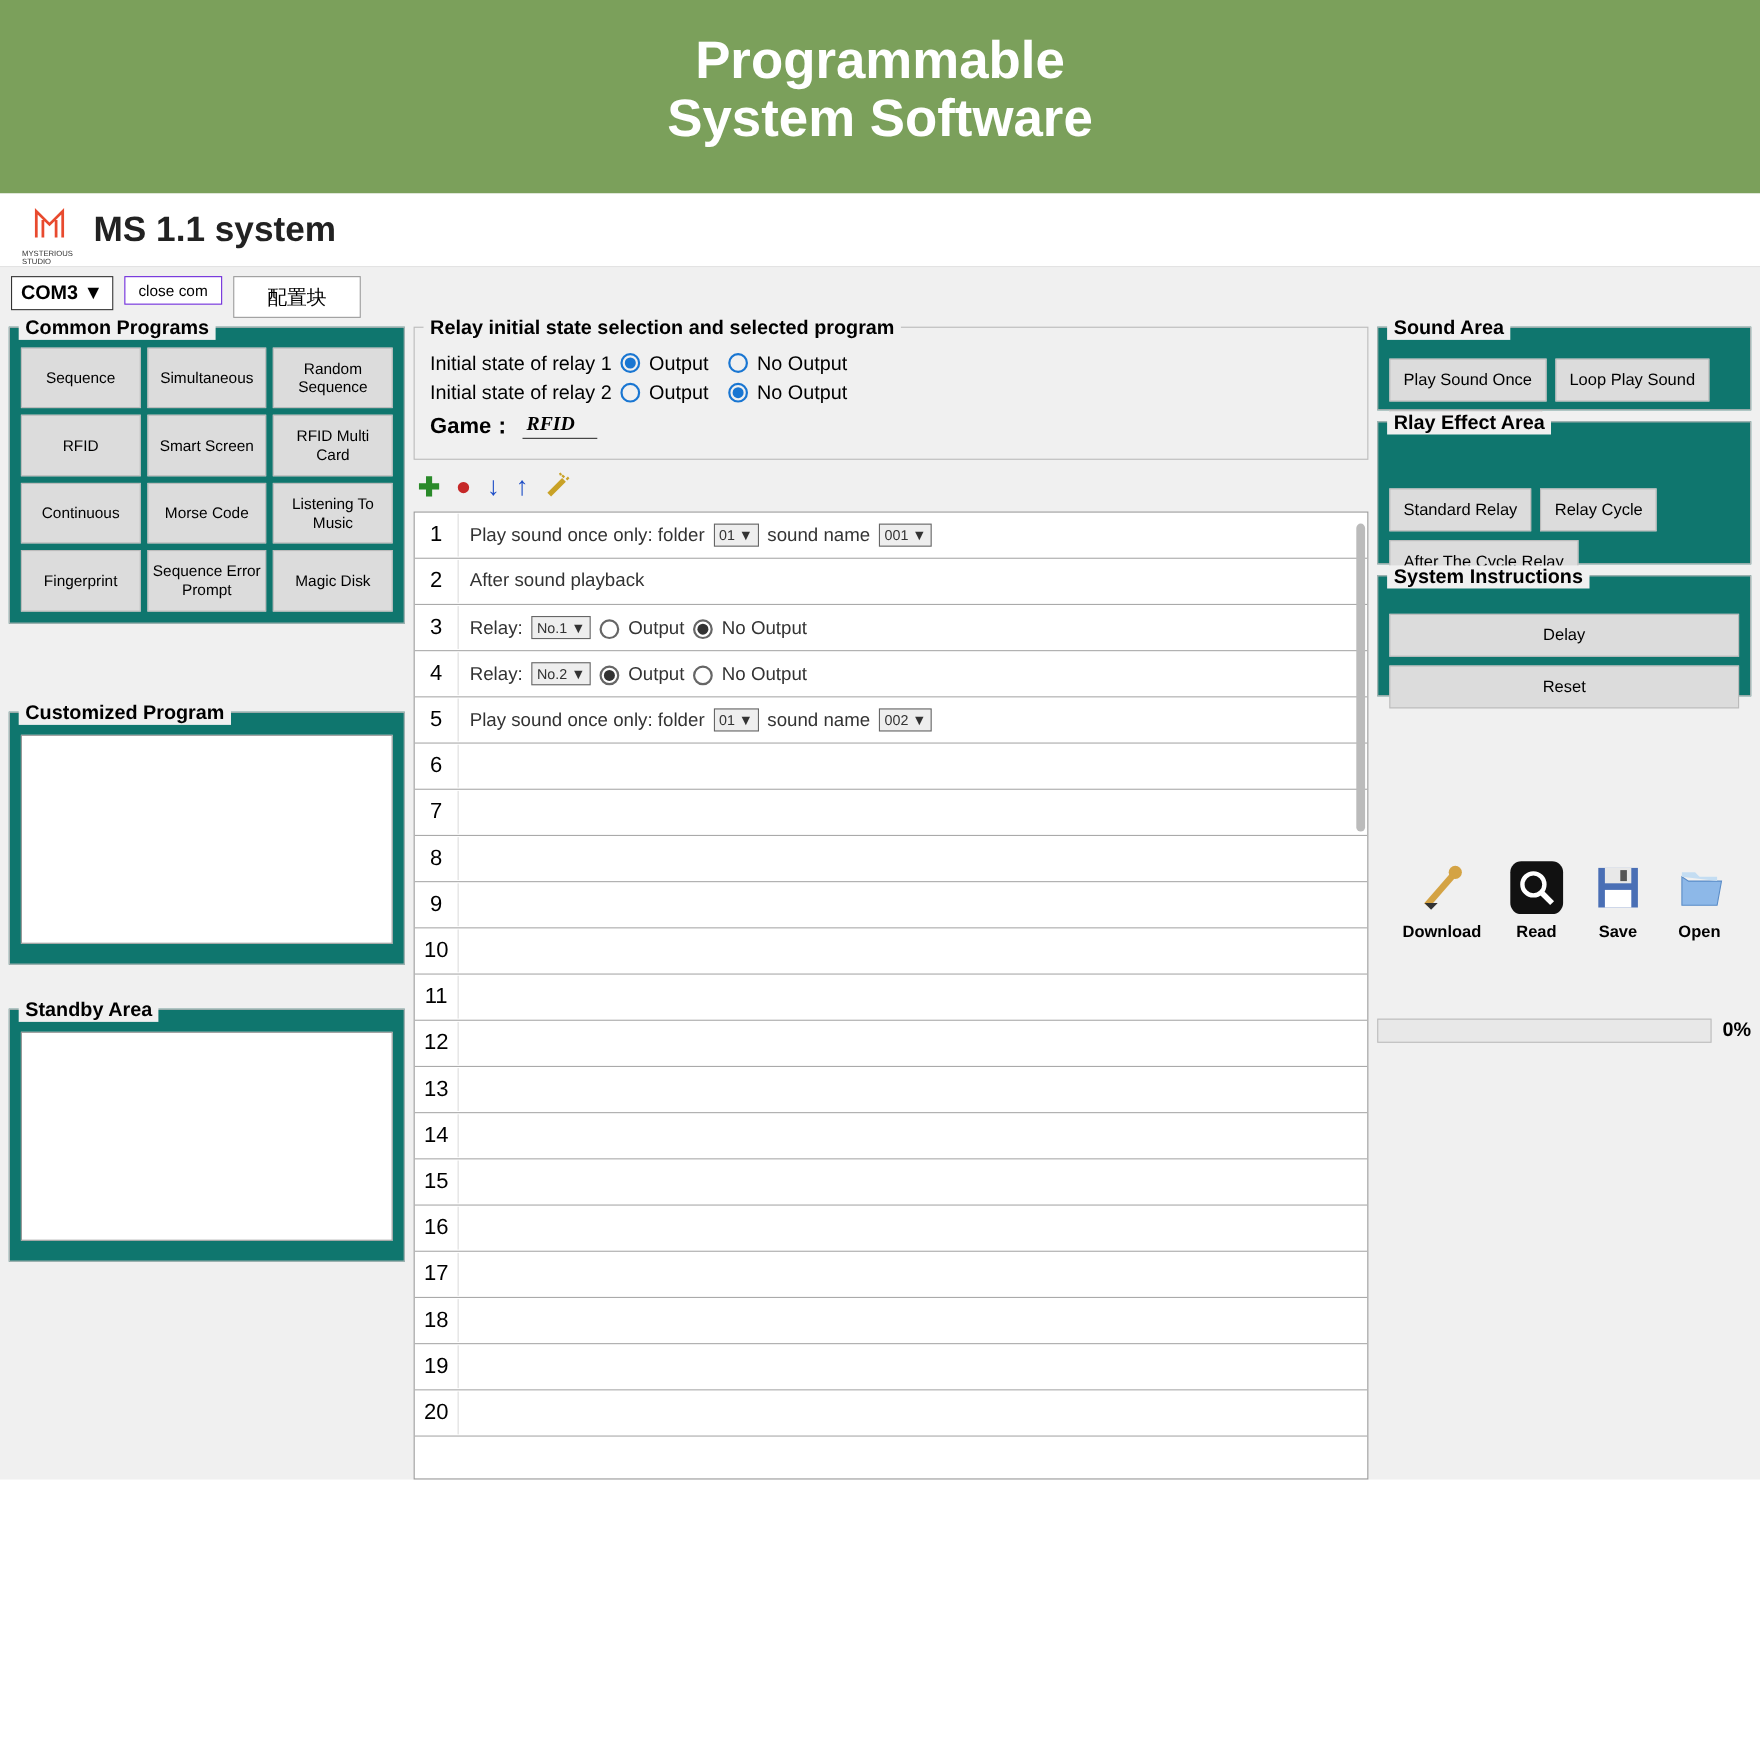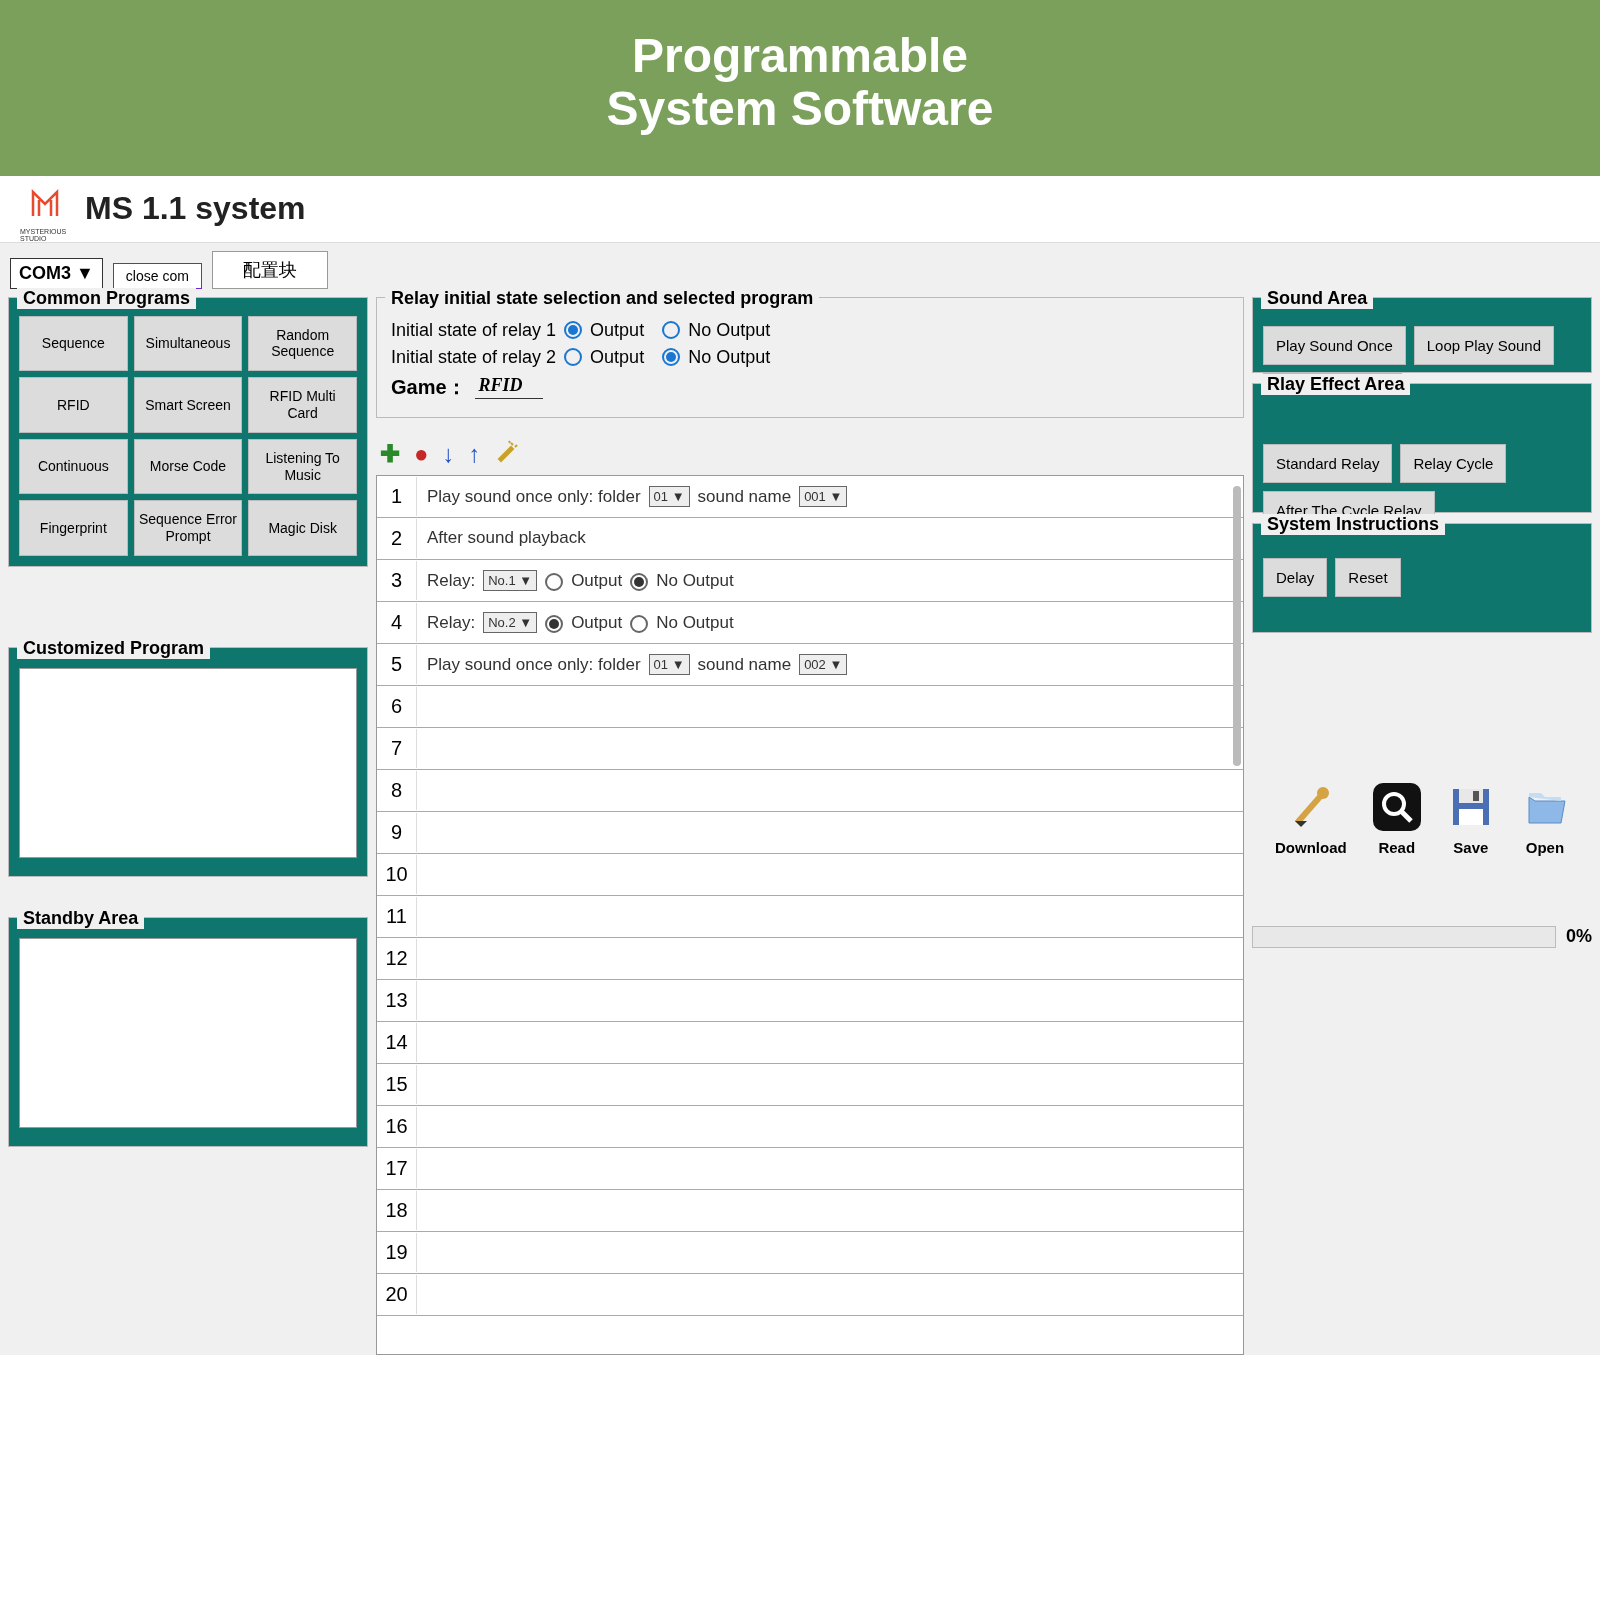--- a/index.html
+++ b/index.html
@@ -5,34 +5,34 @@
 * { box-sizing: border-box; margin: 0; padding: 0; }
 body { font-family: Arial, sans-serif; background: #fff; width: 1600px; height: 1600px; overflow: hidden; }
 .banner { background: #7ba05b; color: #fff; text-align: center; padding: 30px 0 40px 0; }
 .banner h1 { font-size: 48px; font-weight: bold; line-height: 1.1; }
 .app { background: #f0f0f0; padding: 0; }
 .title-bar { display: flex; align-items: center; padding: 8px 20px; background: #fff; border-bottom: 1px solid #ddd; }
 .logo { width: 50px; height: 50px; margin-right: 15px; display: flex; flex-direction: column; align-items: center; }
 .logo-icon { color: #e84a2e; font-size: 32px; font-weight: bold; font-family: serif; }
 .logo-text { font-size: 7px; color: #333; }
 .app-title { font-size: 32px; font-weight: bold; color: #222; }
-.toolbar { display: flex; align-items: flex-end; gap: 10px; padding: 8px 10px; background: #f0f0f0; }
+.toolbar { display: flex; align-items: flex-start; gap: 10px; padding: 8px 10px; background: #f0f0f0; }
 .com-select { font-size: 18px; font-weight: bold; border: 1px solid #333; padding: 4px 8px; background: #fff; }
 .btn-small { border: 1px solid #6d28d9; background: #fff; padding: 4px 12px; font-size: 14px; cursor: pointer; }
 .btn-config { border: 1px solid #999; background: #fff; padding: 6px 30px; font-size: 18px; cursor: pointer; }
 .main { display: flex; gap: 8px; padding: 0 8px; }
 .left { width: 360px; display: flex; flex-direction: column; gap: 10px; }
 .center { flex: 1; }
 .right { width: 340px; display: flex; flex-direction: column; gap: 10px; }
 .panel { border: 1px solid #bbb; background: #0f766e; padding: 10px; position: relative; }
 .panel-title { position: absolute; top: -10px; left: 8px; background: #f0f0f0; padding: 0 6px; font-size: 18px; font-weight: bold; }
 .prog-grid { display: grid; grid-template-columns: repeat(3, 1fr); gap: 6px; margin-top: 8px; }
 .prog-btn { background: #dcdcdc; border: 1px solid #bbb; padding: 10px 4px; font-size: 14px; text-align: center; cursor: pointer; min-height: 48px; display: flex; align-items: center; justify-content: center; line-height: 1.2; }
 .textarea-box { background: #fff; border: 1px solid #999; width: 100%; height: 190px; margin-top: 10px; }
-.relay-panel { border: 1px solid #bbb; padding: 10px 14px; background: #f0f0f0; position: relative; margin-bottom: 15px; }
+.relay-panel { border: 1px solid #bbb; padding: 10px 14px; background: #f0f0f0; position: relative; margin-bottom: 4px; }
 .relay-row { display: flex; align-items: center; gap: 8px; font-size: 18px; margin: 6px 0; }
 .radio { width: 18px; height: 18px; border: 2px solid #1976d2; border-radius: 50%; display: inline-flex; align-items: center; justify-content: center; cursor: pointer; }
 .radio.checked::after { content: ''; width: 10px; height: 10px; background: #1976d2; border-radius: 50%; }
 .radio-gray { border-color: #666; }
 .radio-gray.checked::after { background: #333; }
 .game-label { font-size: 20px; font-weight: bold; }
 .game-value { font-family: 'Comic Sans MS', cursive; font-style: italic; font-weight: bold; border-bottom: 1px solid #333; padding: 0 20px 2px 4px; font-size: 18px; }
 .icon-bar { display: flex; gap: 14px; padding: 6px 4px; align-items: center; }
 .icon-btn { cursor: pointer; font-size: 24px; }
 .plus { color: #2a8a2a; font-weight: bold; }
@@ -266,21 +266,21 @@
       <div class="panel" style="height:130px;">
         <div class="panel-title">Rlay Effect Area</div>
         <div class="right-row" id="relay-btns" style="margin-top:50px;">
             <button class="right-btn">Standard Relay</button>
             <button class="right-btn">Relay Cycle</button>
             <button class="right-btn">After The Cycle Relay</button>
           </div>
       </div>
       <div class="panel" style="height:110px;">
         <div class="panel-title">System Instructions</div>
-        <div class="right-row" id="sys-btns" style="margin-top:24px;">
+        <div class="right-row" id="sys-btns" style="margin-top:24px;flex-direction:column;">
             <button class="right-btn">Delay</button>
             <button class="right-btn">Reset</button>
           </div>
       </div>
 
       <div class="action-icons">
         <div class="action-item">
           <div class="action-icon">
             <svg width="48" height="48" viewBox="0 0 48 48">
                 <path d="M10 40 L38 8" stroke="#d4a344" stroke-width="6"></path>

